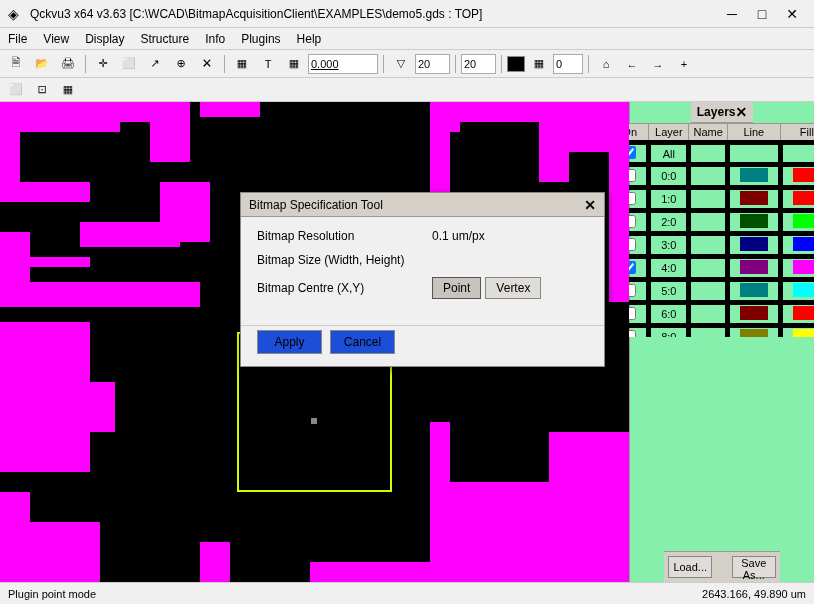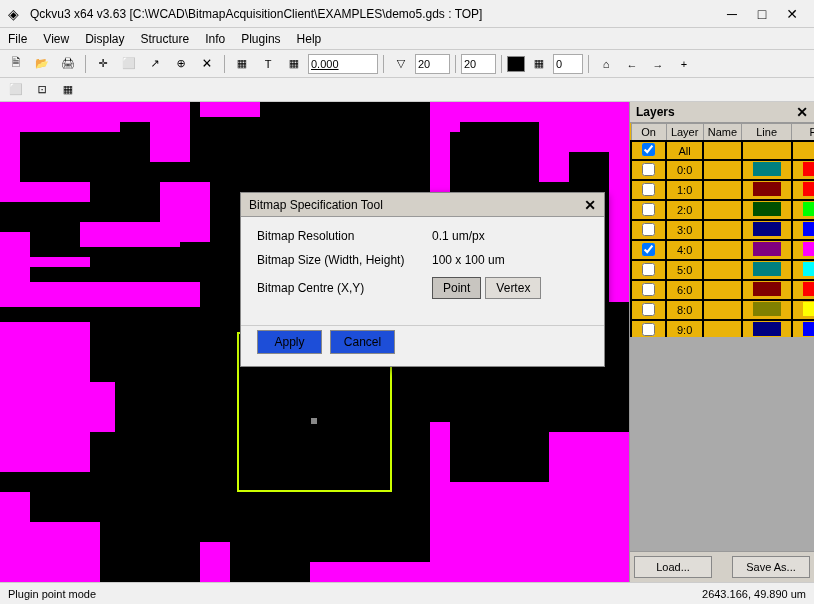--- a/index.html
+++ b/index.html
@@ -95,24 +95,25 @@
       background: transparent;
       left: 237px;
       top: 230px;
       width: 155px;
       height: 160px;
     }
 
     
     #layers-panel {
       width: 185px;
-      background: #eab308;
+      background: #86efac;
       border-left: 1px solid #999;
       display: flex;
       flex-direction: column;
+      align-items: center;
     }
     #layers-header {
       background: #d4d0c8;
       display: flex;
       align-items: center;
       justify-content: space-between;
       padding: 2px 6px;
       border-bottom: 1px solid #999;
       font-size: 12px;
       font-weight: bold;
@@ -126,21 +127,21 @@
       font-size: 11px;
     }
     #layers-table th {
       background: #d4d0c8;
       border: 1px solid #999;
       padding: 2px 4px;
       text-align: center;
       font-weight: normal;
     }
     #layers-table td {
-      border: 2px solid #000000;
+      border: 5px solid #000000;
       padding: 1px 10px;
       text-align: center;
       height: 18px;
     }
     .color-box { display: inline-block; width: 28px; height: 14px; }
     .layers-scroll { flex: 1; overflow-y: auto; overflow-x: hidden; }
 
     
     #layers-footer {
       display: flex;
@@ -348,21 +349,20 @@
           <span>Bitmap Specification Tool</span>
           <span class="d-close">✕</span>
         </div>
         <div id="dialog-body">
           <div class="dialog-row">
             <span class="dialog-label">Bitmap Resolution</span>
             <span class="dialog-value">0.1 um/px</span>
           </div>
           <div class="dialog-row">
             <span class="dialog-label">Bitmap Size (Width, Height)</span>
-            <span class="dialog-value">100 x 100 um</span>
           </div>
           <div class="dialog-btn-row">
             <span class="dialog-label">Bitmap Centre (X,Y)</span>
             <button class="mode-btn active">Point</button>
             <button class="mode-btn">Vertex</button>
           </div>
         </div>
         <div id="dialog-actions">
           <button class="action-btn">Apply</button>
           <button class="action-btn">Cancel</button>

